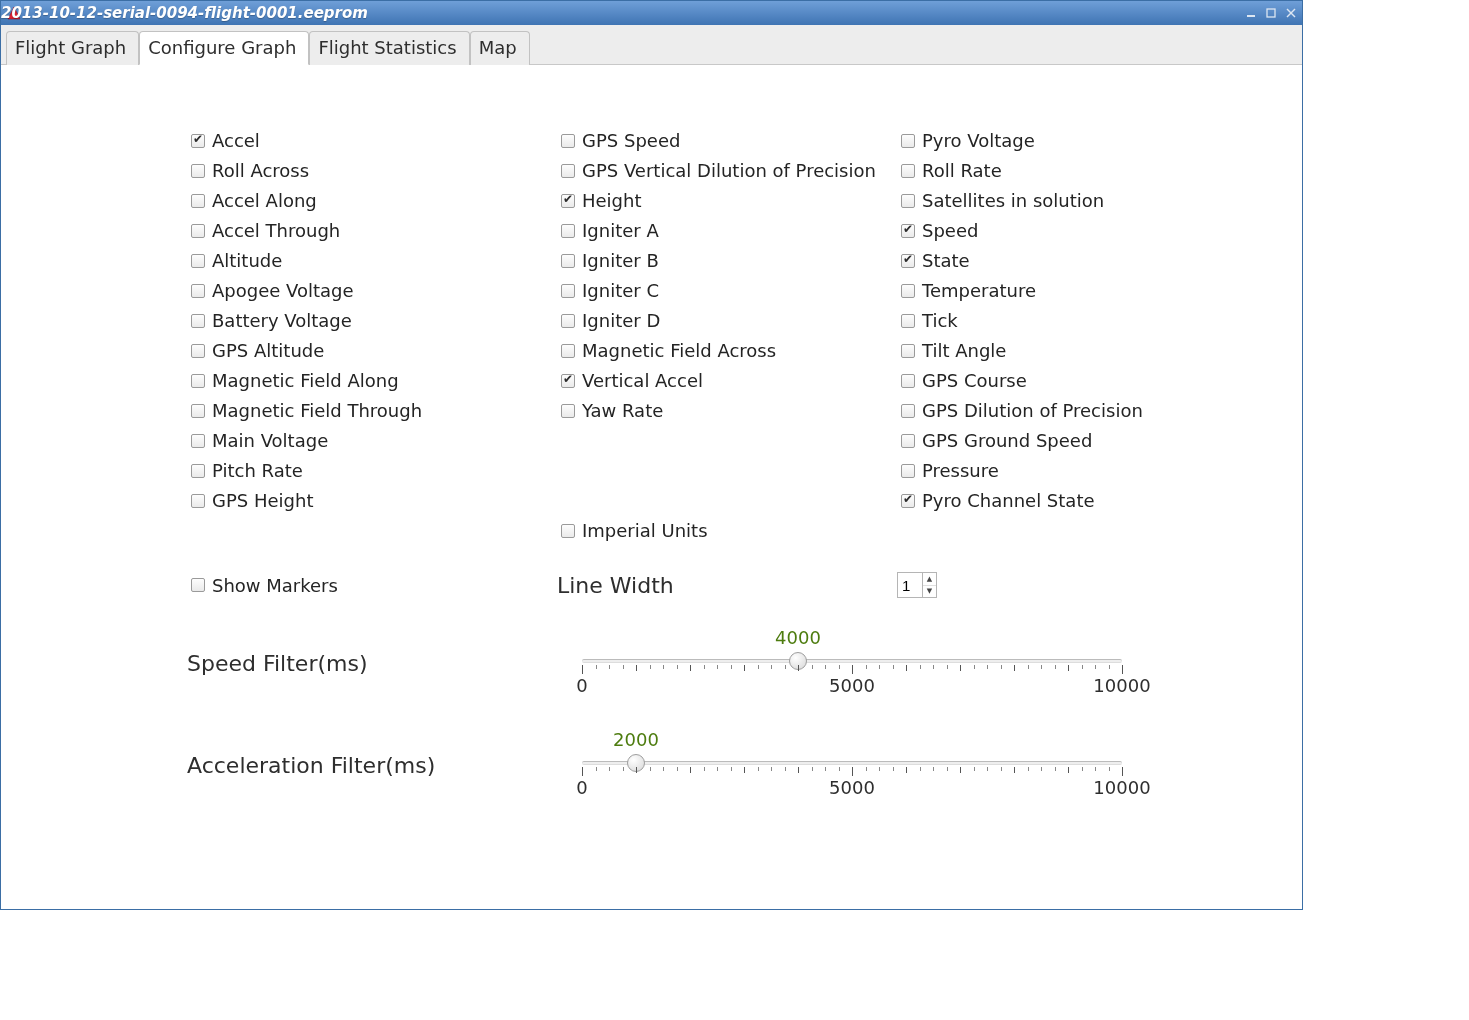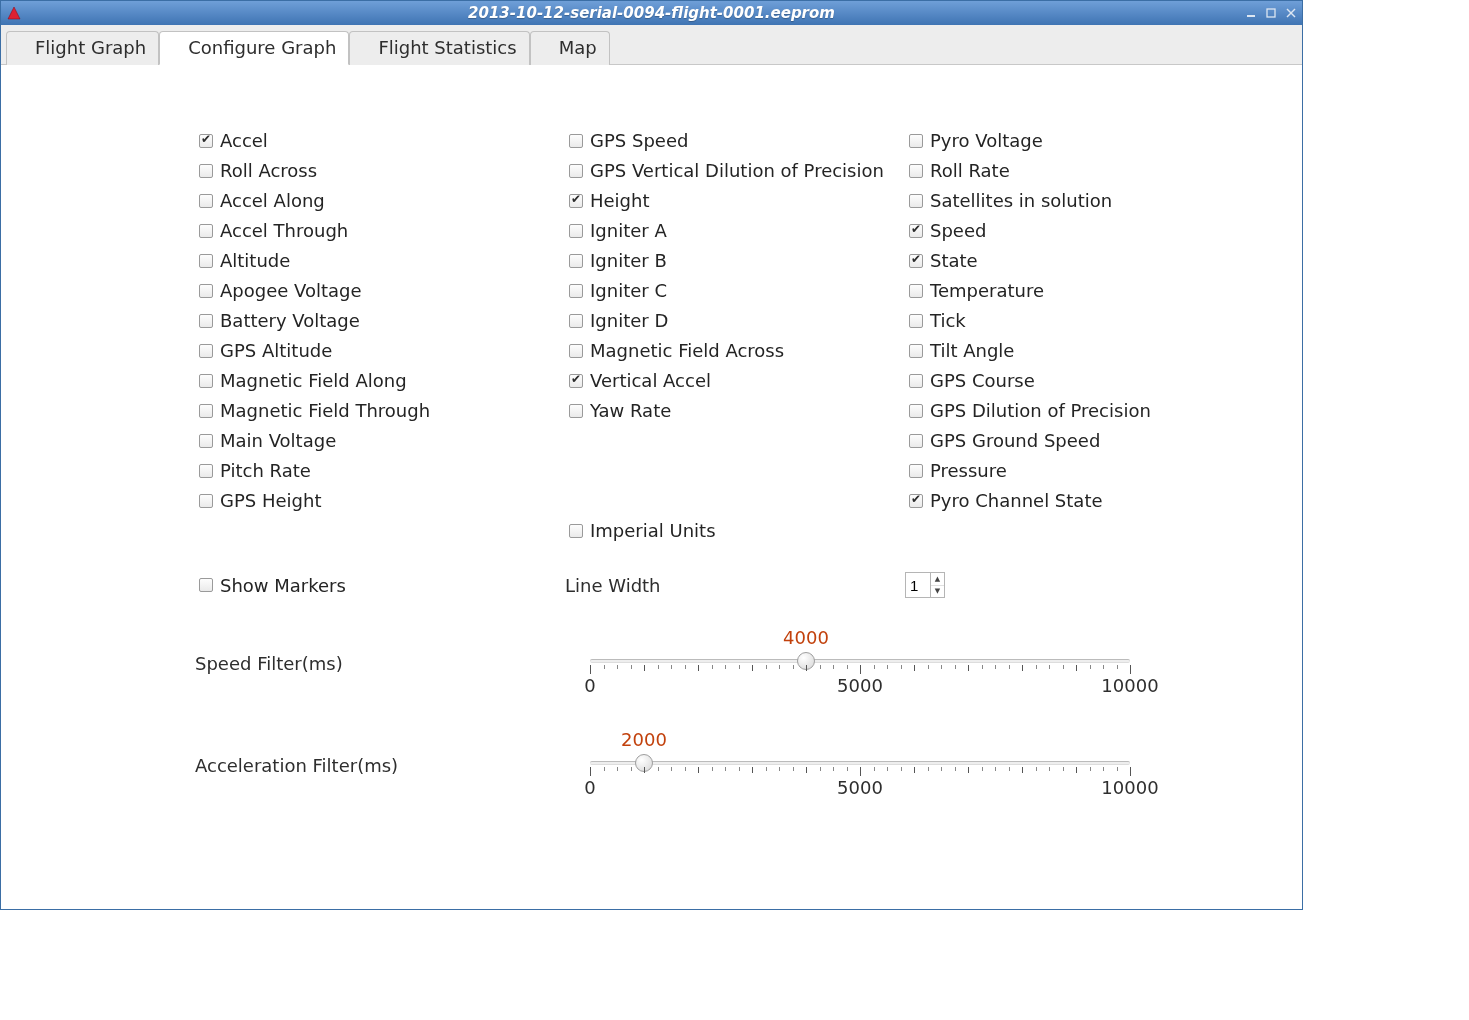--- a/index.html
+++ b/index.html
@@ -28,60 +28,60 @@
     font-size: 15px;
   }
   .titlebar .appicon {
     width: 18px; height: 18px;
     margin: 0 4px;
     display:flex;align-items:center;justify-content:center;
   }
   .titlebar .title {
     position:absolute;
     left:0;right:0;
-    text-align:center;
+    text-align:left;
     text-shadow: 0 1px 1px rgba(0,0,0,0.25);
     pointer-events:none;
   }
   .titlebar .controls {
     position:absolute;
     right:4px; top:0; bottom:0;
     display:flex; align-items:center; gap:6px;
     color:#e8eef7;
     font-size:12px;
   }
   .titlebar .ctrl { width:14px;height:14px;display:flex;align-items:center;justify-content:center;cursor:pointer;}
   .tabbar {
     background: #ededed;
     border-bottom: 1px solid #c8c8c8;
     display:flex;
     padding: 5px 5px 0 5px;
     gap:0;
   }
   .tab {
-    padding: 5px 12px 6px 28px;
+    padding: 5px 12px 6px 8px;
     border: 1px solid #c2c2c2;
     border-bottom: none;
     border-radius: 4px 4px 0 0;
     background: #ededed;
     color: #2e2e2e;
     font-size: 18px;
     margin-right: 0px;
     cursor:pointer;
     position:relative;
     top:1px;
   }
   .tab.active {
     background: #ffffff;
     border-bottom: 1px solid #fff;
     z-index: 2;
   }
   .content {
     background:#fff;
-    padding: 30px 10px 40px 14px;
+    padding: 30px 10px 40px 6px;
     min-height: 845px;
     border-top: 1px solid #c8c8c8;
     margin-top:-1px;
   }
   .grid {
     display: grid;
     grid-template-columns: 370px 340px 300px;
     column-gap: 0px;
     row-gap: 9px;
     margin-left: 180px;
@@ -152,21 +152,21 @@
   }
   .slider-wrap {
     position:relative;
     height:60px;
     width:540px;
   }
   .slider-val {
     position:absolute;
     top:-6px;
     font-size:18px;
-    color:#c2410c;
+    color:#4d7c0f;
     transform:translateX(-50%);
   }
   .slider-track {
     position:absolute;
     top:26px;
     left:0;right:0;
     height:4px;
     background:#eee;
     border-top:1px solid #bbb;
     border-bottom:1px solid #ddd;
@@ -200,21 +200,21 @@
     position:absolute;
     top:42px;
     left:0;right:0;
     font-size:18px;
     color:#2e2e2e;
   }
   .slider-labels span {
     position:absolute;
     transform:translateX(-50%);
   }
-  .slabel { font-size:18px; color:#2e2e2e;}
+  .slabel { font-size:22px; color:#2e2e2e;}
 </style>
 </head>
 <body>
 
 <div class="window">
   <div class="titlebar">
     <span class="appicon">
       <svg width="14" height="14" viewBox="0 0 14 14">
           <polygon points="7,1 13,13 1,13" fill="#d23" stroke="#801" stroke-width="0.5"></polygon>
         </svg>

